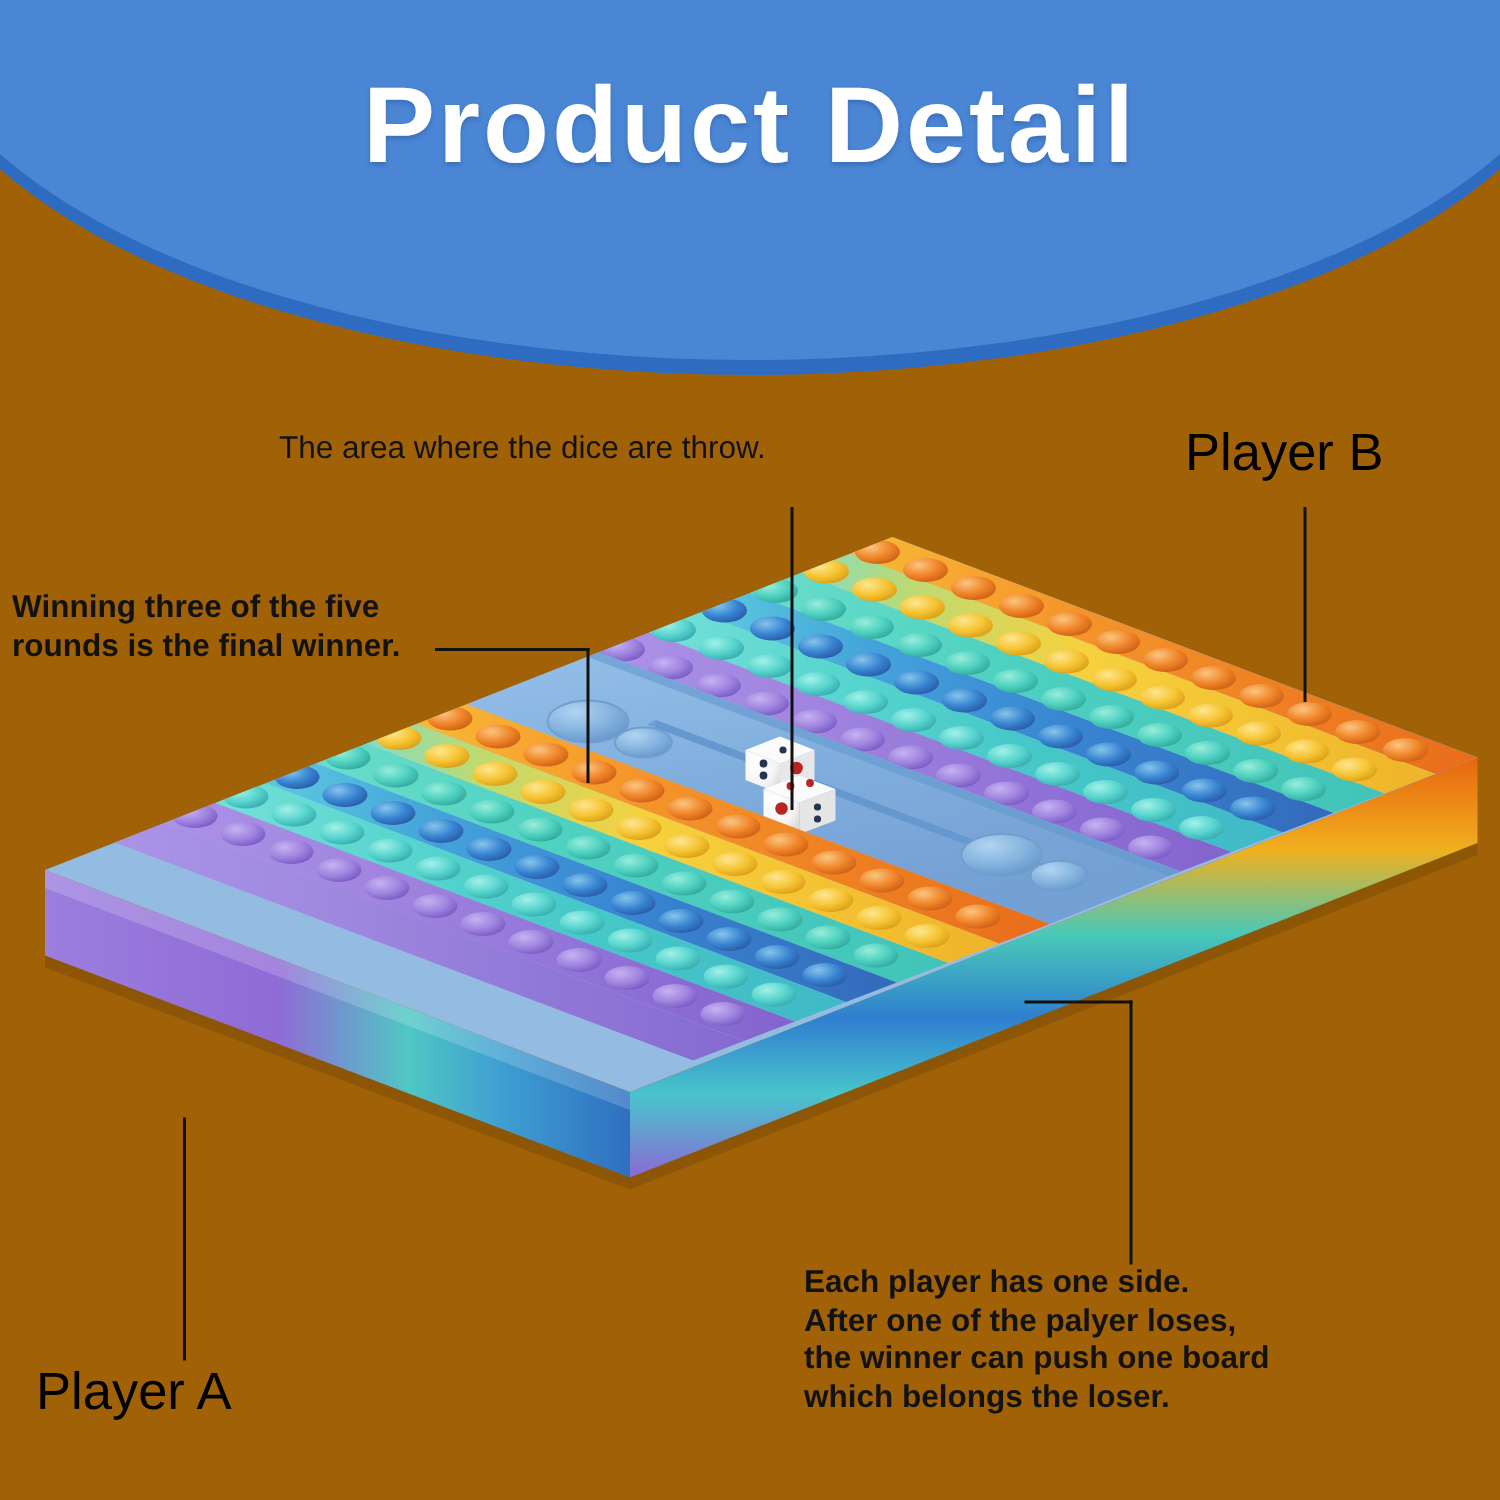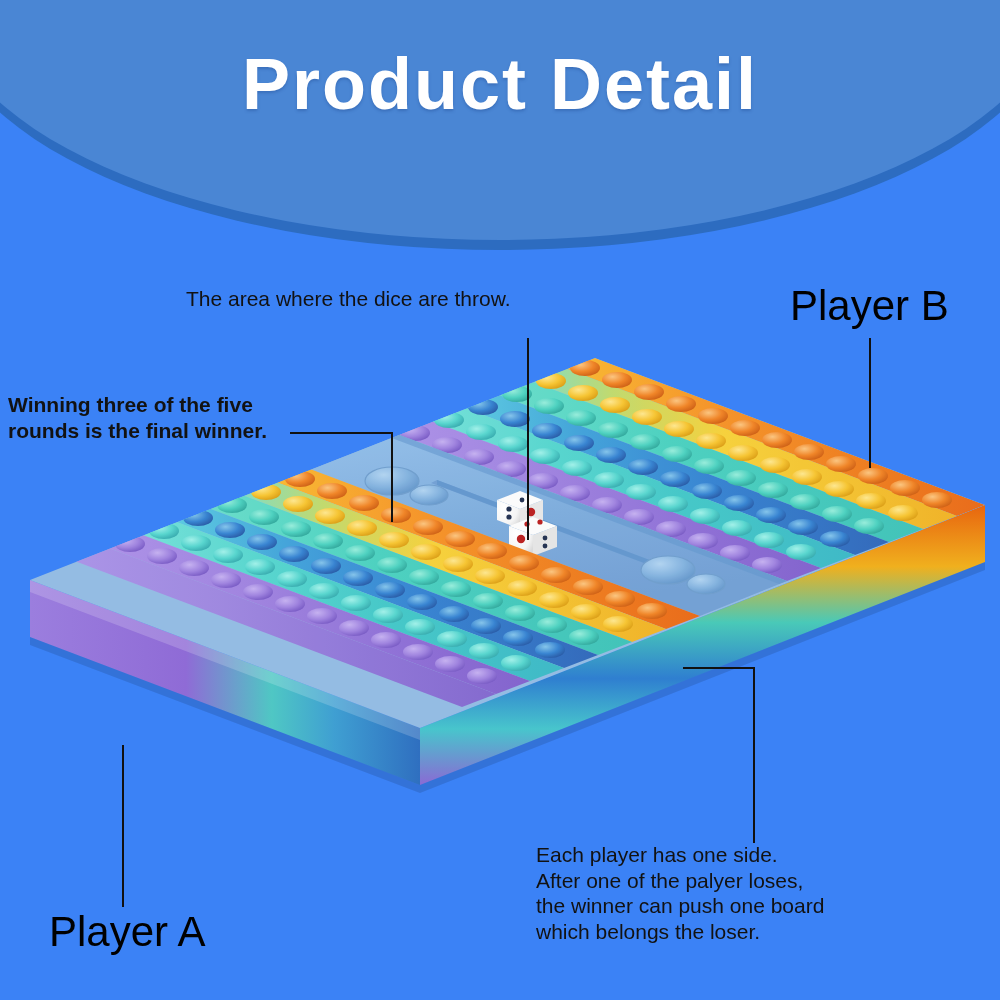--- a/index.html
+++ b/index.html
@@ -9,21 +9,21 @@
     background: #ffffff;
   }
   body {
     font-family: "Liberation Sans", sans-serif;
   }
   #page {
     position: relative;
     width: 1000px;
     height: 1000px;
     overflow: hidden;
-    background: #3b82f6;
+    background: #a16207;
   }
 
   
   .banner-wrap {
     position: absolute;
     left: 0;
     top: 0;
     width: 1000px;
     height: 270px;
     overflow: hidden;
@@ -64,30 +64,30 @@
   
   .note {
     position: absolute;
     color: #121212;
     font-size: 21px;
     line-height: 1.22;
     white-space: pre-line;
   }
   .note-dice      { left: 186px; top: 286px; }
   .note-winning   { left: 8px;   top: 392px; font-weight: bold; }
-  .note-each      { left: 536px; top: 842px; }
+  .note-each      { left: 536px; top: 842px; font-weight: bold; }
   .player-label {
     position: absolute;
     color: #000000;
-    font-size: 42px;
+    font-size: 35px;
     font-weight: normal;
     white-space: nowrap;
   }
   .player-b { left: 790px; top: 282px; }
-  .player-a { left: 49px;  top: 908px; }
+  .player-a { left: 24px;  top: 908px; }
 
   
   .lead-v {
     position: absolute;
     width: 2px;
     background: #111111;
   }
   .lead-h {
     position: absolute;
     height: 2px;

